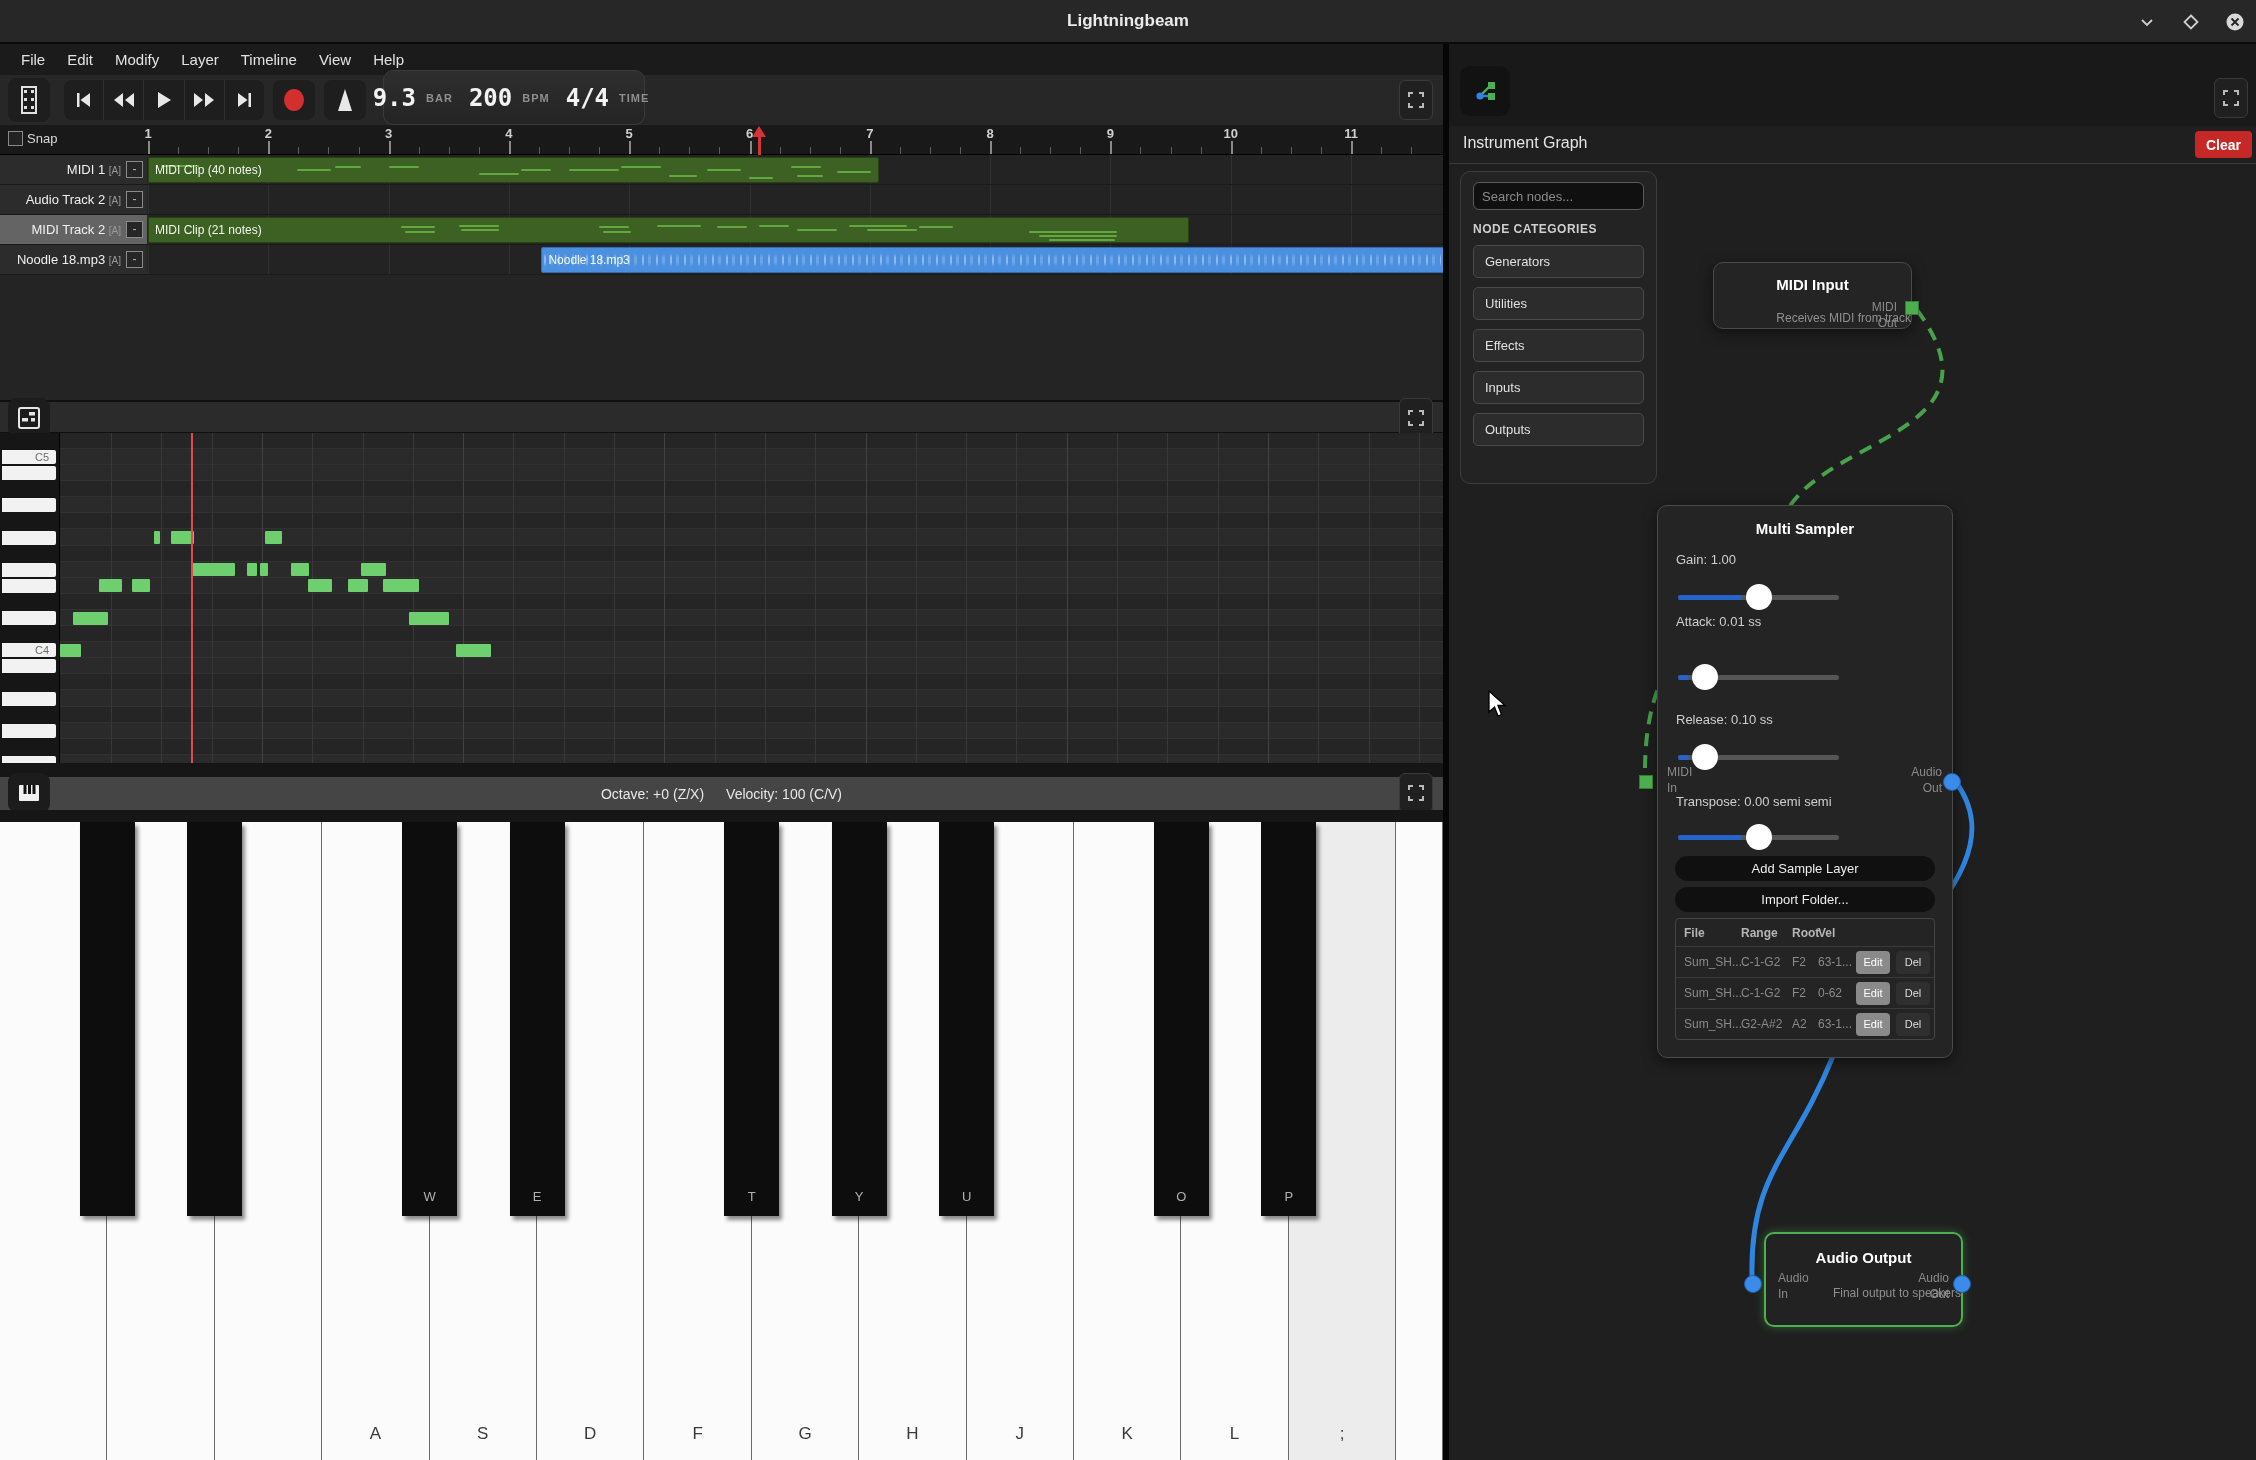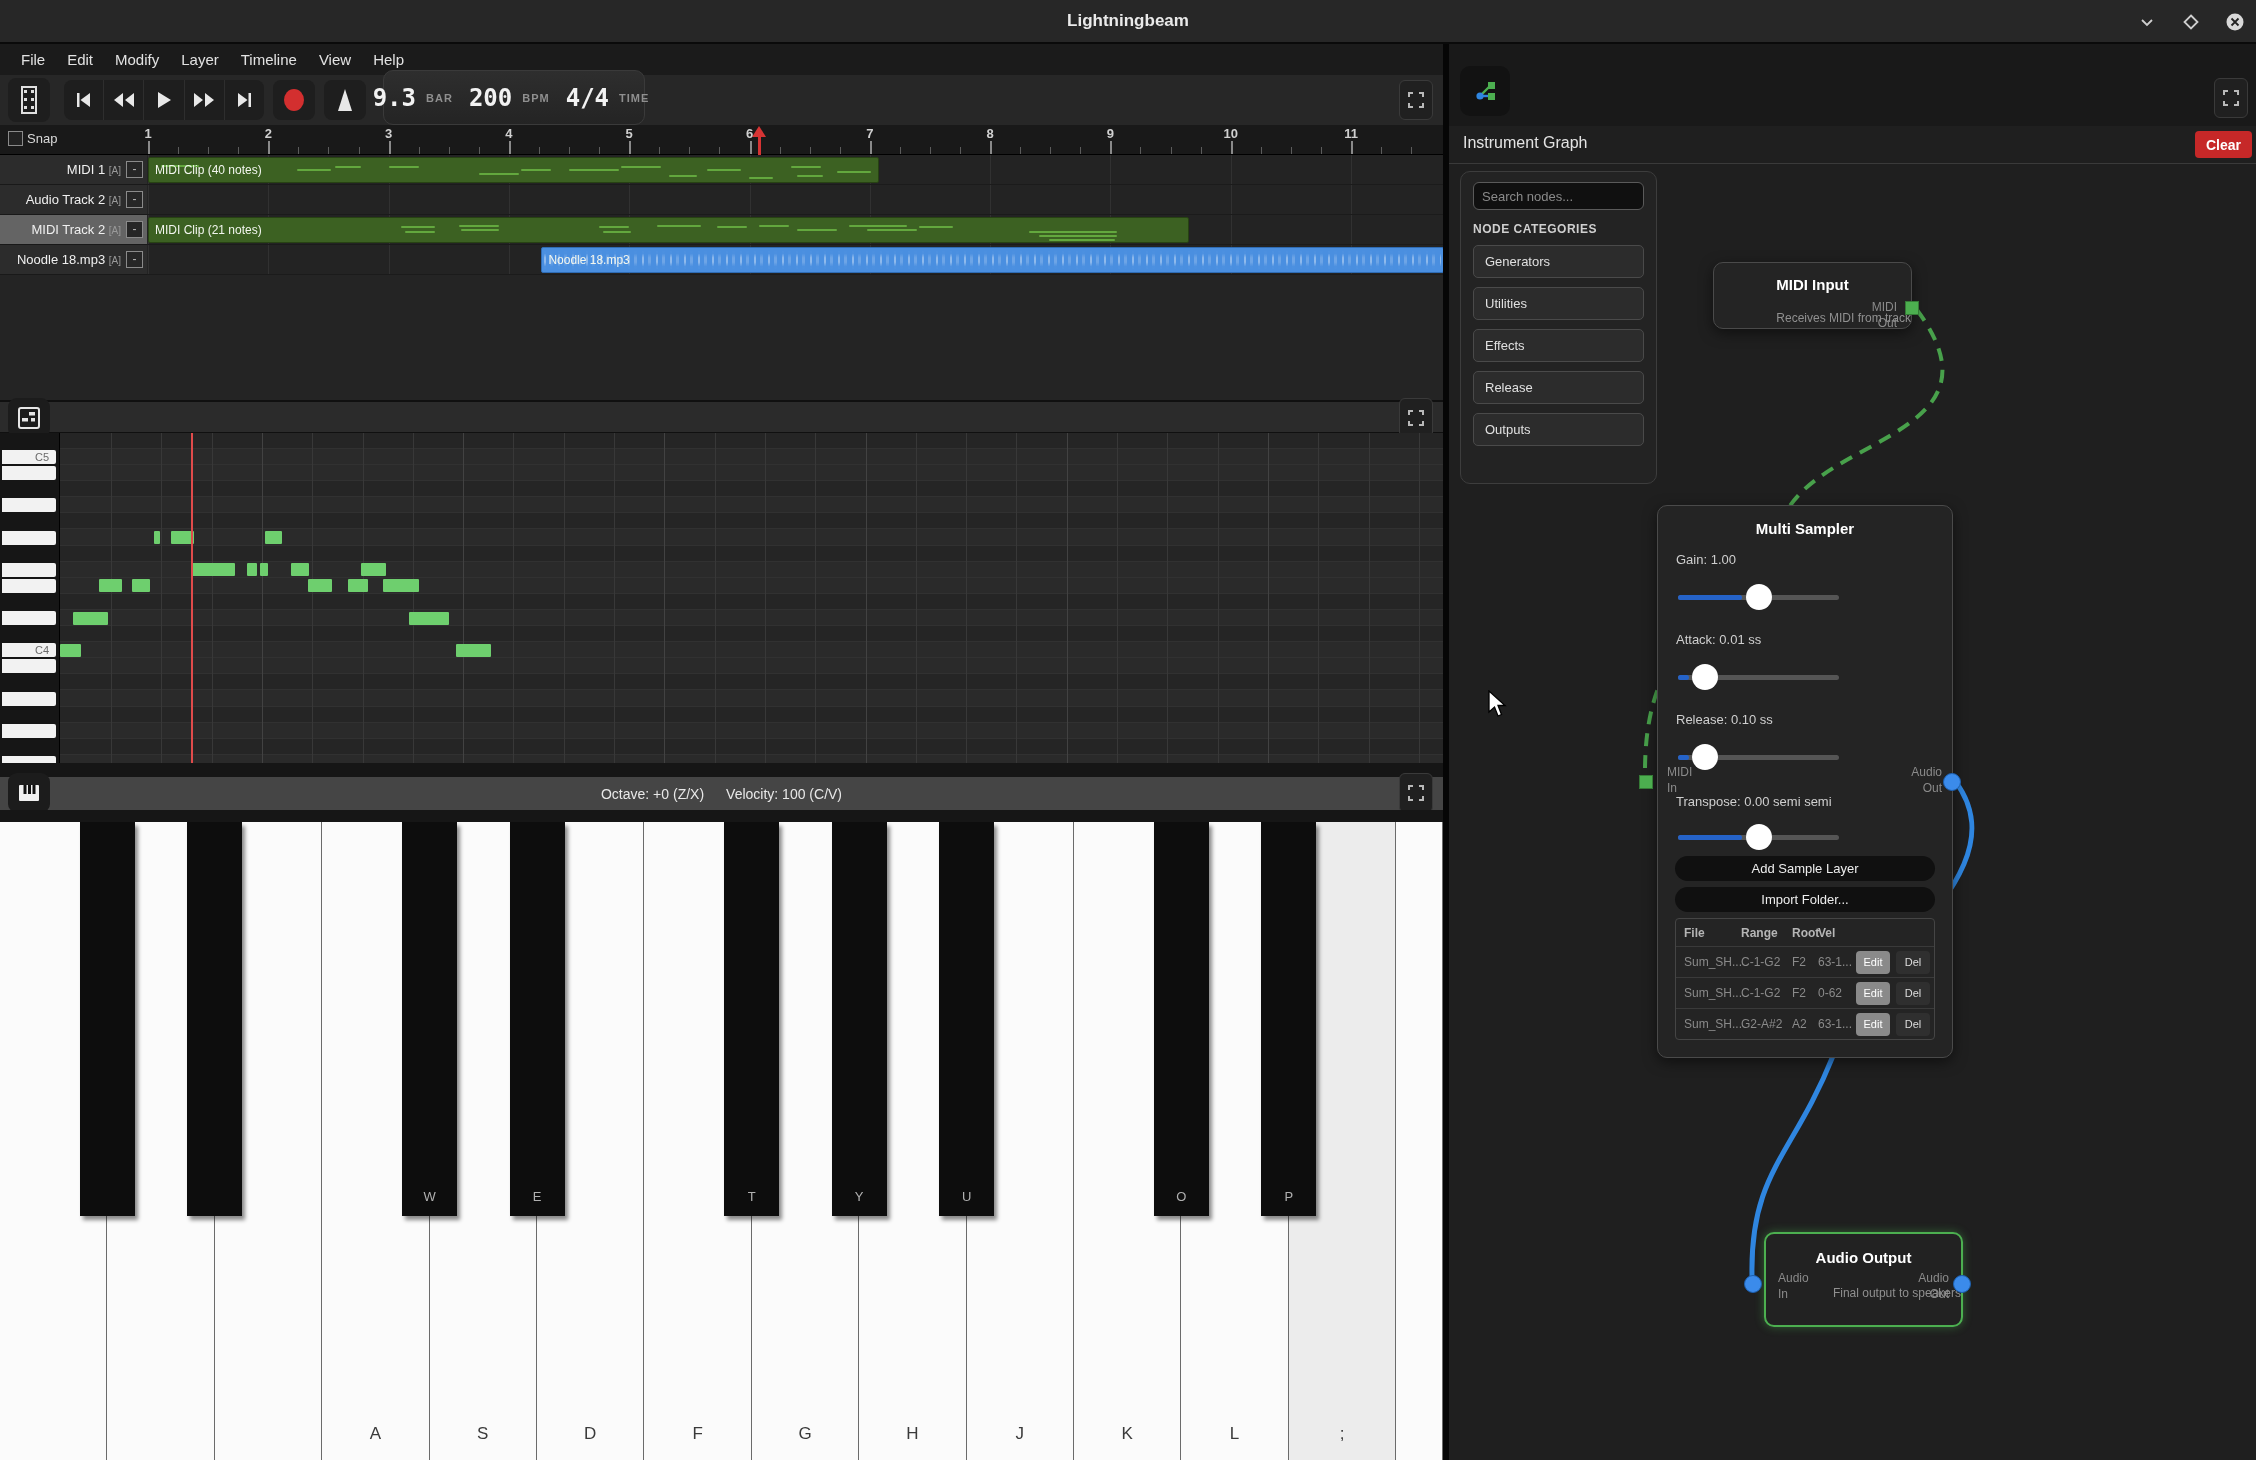--- a/index.html
+++ b/index.html
@@ -608,21 +608,21 @@
       <path d="M506,737 C572,824 428,906 384,1012 C344,1112 301,1128 303,1232" fill="none" stroke="#2f86e0" stroke-width="5"></path>
     </svg>
 
     <div id="palette">
       <input id="node-search" placeholder="Search nodes..." style="">
       <div class="cat-title">NODE CATEGORIES</div>
       <div id="cat-list">
           <div class="cat-btn">Generators</div>
           <div class="cat-btn">Utilities</div>
           <div class="cat-btn">Effects</div>
-          <div class="cat-btn">Release</div>
+          <div class="cat-btn">Inputs</div>
           <div class="cat-btn">Outputs</div>
         </div>
     </div>
 
     <div class="gnode" id="node-midi-input">
       <div class="node-title" style="top:13px;">MIDI Input</div>
       <div class="node-desc" style="top:48px;">Receives MIDI from track</div>
       <div class="plabel right" style="right:14px;top:36px;">
         <div>MIDI</div>
           <div>Out</div>
@@ -632,21 +632,21 @@
 
     <div class="gnode" id="node-sampler">
       <div class="node-title" style="top:14px;">Multi Sampler</div>
       <div id="sampler-params">
           <div class="param-label" style="top: 46px;">Gain: 1.00</div>
           <div class="slider" style="top: 78px;">
             <div class="sl-track"></div>
             <div class="sl-fill" style="width: 40%;"></div>
             <div class="sl-thumb" style="left: 50%;"></div>
           </div>
-          <div class="param-label" style="top: 126px;">Attack: 0.01 ss</div>
+          <div class="param-label" style="top: 108px;">Attack: 0.01 ss</div>
           <div class="slider" style="top: 158px;">
             <div class="sl-track"></div>
             <div class="sl-fill" style="width: 7%;"></div>
             <div class="sl-thumb" style="left: 17%;"></div>
           </div>
           <div class="param-label" style="top: 206px;">Release: 0.10 ss</div>
           <div class="slider" style="top: 238px;">
             <div class="sl-track"></div>
             <div class="sl-fill" style="width: 7%;"></div>
             <div class="sl-thumb" style="left: 17%;"></div>

